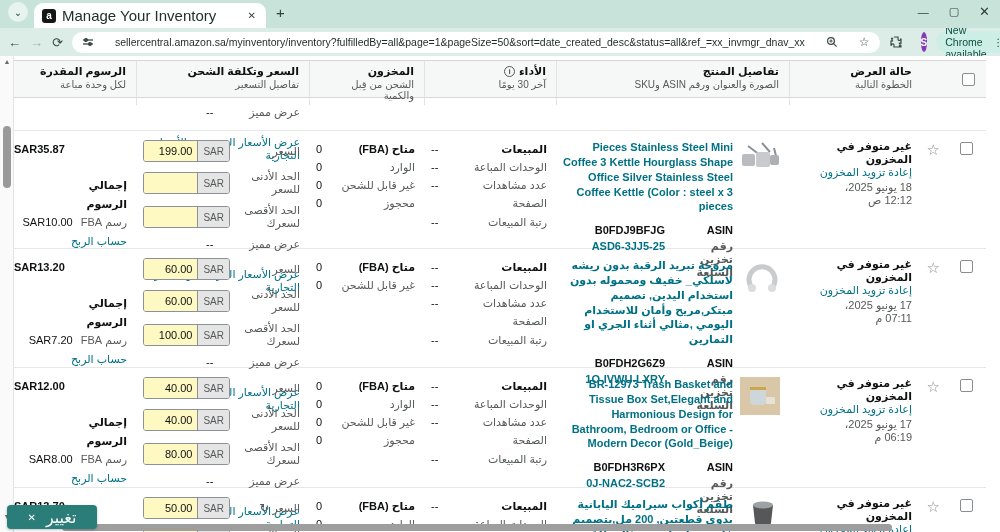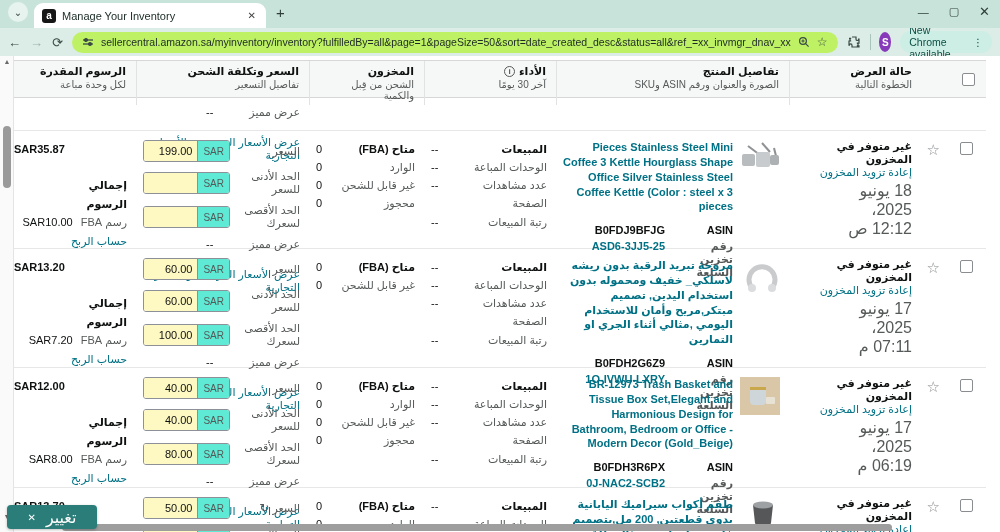--- a/index.html
+++ b/index.html
@@ -8,30 +8,30 @@
   .stage { position:relative; width:1000px; height:532px; overflow:hidden; }
 
   
   .tabstrip { height:28px; background:#c8e3da; display:flex; align-items:flex-end; position:relative; }
   .tab-chevron { width:20px; height:20px; border-radius:50%; background:#e7f3ee; color:#3a4a46;
     font-size:10px; display:flex; align-items:center; justify-content:center; margin:0 6px 4px 8px; align-self:center; }
   .tab { width:232px; height:25px; background:#fff; border-radius:9px 9px 0 0; display:flex;
     align-items:center; padding:0 8px; gap:6px; }
   .favicon { width:14px; height:14px; background:#161616; border-radius:3px; color:#fff;
     font-size:10px; font-weight:bold; display:flex; align-items:center; justify-content:center; flex:0 0 auto; }
-  .tab-title { font-size:11px; color:#20302b; white-space:nowrap; overflow:hidden; flex:1; }
+  .tab-title { font-size:15px; color:#20302b; white-space:nowrap; overflow:hidden; flex:1; }
   .tab-close { font-size:10px; color:#444; padding:0 2px; }
   .newtab-btn { font-size:15px; color:#2e3d38; margin:0 0 4px 10px; align-self:center; }
   .win-controls { position:absolute; right:10px; top:4px; display:flex; gap:20px; color:#2e3d38;
     font-size:11px; align-items:center; }
   .toolbar { height:28px; background:#dcece6; display:flex; align-items:center; padding:0 8px; gap:9px; }
   .nav-ico { font-size:13px; color:#3a4a46; }
   .nav-ico.disabled { color:#9ab4ac; }
-  .omnibox { flex:1; height:21px; background:#bef264; border-radius:11px; display:flex; align-items:center;
-    padding:0 10px; gap:7px; direction:ltr; }
+  .omnibox { flex:1; height:21px; background:#ffffff; border-radius:11px; display:flex; align-items:center;
+    padding:0 10px; gap:21px; direction:ltr; }
   .url-text { font-size:10.5px; color:#1d2926; white-space:nowrap; overflow:hidden; flex:1; }
   .omni-ico { flex:0 0 auto; display:flex; align-items:center; color:#3a4a46; font-size:12px; }
   .divider { width:1px; height:16px; background:#a9c4bc; }
   .avatar { width:20px; height:20px; border-radius:50%; background:#8639b8; color:#fff; font-size:10px;
     font-weight:bold; display:flex; align-items:center; justify-content:center; }
   .newchrome { height:22px; background:#cdeee5; border-radius:12px; display:flex; align-items:center;
     gap:6px; padding:0 9px; }
   .newchrome span { font-size:10.5px; color:#0b4f44; }
   .kebab { color:#0b4f44; font-size:11px; }
 
@@ -48,41 +48,41 @@
     color:#565959; display:inline-flex; align-items:center; justify-content:center; }
   .checkbox { width:13px; height:13px; border:1px solid #8a8d90; border-radius:2px; background:#fff; display:inline-block; }
   .star { font-size:15px; color:#8a8d90; line-height:1; }
 
   .row { border-bottom:1px solid #e7e7e7; }
   .cell { padding:9px 10px 0 6px; font-size:11px; color:#0f1111; }
   .c-check,.c-star { padding-top:11px; text-align:center; }
 
   .status-name { font-weight:bold; font-size:11px; color:#0f1111; }
   .link { color:#007185; text-decoration:none; font-size:11px; display:inline-block; }
-  .status-date { color:#565959; font-size:16px; margin-top:2px;margin-left:42px; }
+  .status-date { color:#565959; font-size:11px; margin-top:2px;margin-left:42px; }
 
   .prod { display:flex; gap:7px;font-weight:bold; }
   .pimg { flex:0 0 40px; }
   .ptxt { flex:1; min-width:0; }
   .ptitle { color:#007185; font-size:11px; line-height:1.35; }
   .ptitle.ltr { direction:ltr; text-align:right; }
   .idrow { display:flex; gap:10px; margin-top:10px; align-items:flex-start; justify-content:flex-start; }
   .idlbl { color:#0f1111; font-size:11px; width:58px; }
   .idlbl.gray { color:#565959; }
   .idval { font-size:11px; color:#0f1111; direction:ltr; }
   .idval.teal { color:#007185; }
 
   .pair { display:flex; justify-content:space-between; line-height:1.65; }
   .pair .lbl { color:#565959; font-size:11px; }
   .pair .lbl.b { color:#0f1111; font-weight:bold; }
   .pair .val { color:#0f1111; font-size:11px; }
 
   .igroup { display:flex; border:1px solid #8d9096; border-radius:3px; overflow:hidden; height:22px;
     width:92px; background:#fff; }
-  .chip { background:#5eead4; border-left:1px solid #8d9096; color:#565959; font-size:10px;
+  .chip { background:#e5e5e5; border-left:1px solid #8d9096; color:#565959; font-size:10px;
     display:flex; align-items:center; padding:0 5px; }
   .pinput { border:0; outline:none; width:100%; font-size:11px; text-align:right; padding:0 5px;
     direction:ltr; font-family:"Liberation Sans","DejaVu Sans",sans-serif; color:#0f1111; background:#fef9c3;}
   .prow { display:flex; gap:8px; align-items:center; margin-bottom:8px; justify-content:flex-start; }
   .prow .plabel { color:#565959; font-size:11px; width:62px; flex:0 0 auto; display:flex; gap:3px; align-items:center;}
   .feat { display:flex; gap:36px; margin-top:5px; }
   .feat .lbl { color:#565959; font-size:11px; }
   .feat .val { color:#0f1111; font-size:11px; }
   .ref-link { margin-top:17px;text-align:right; }
 

